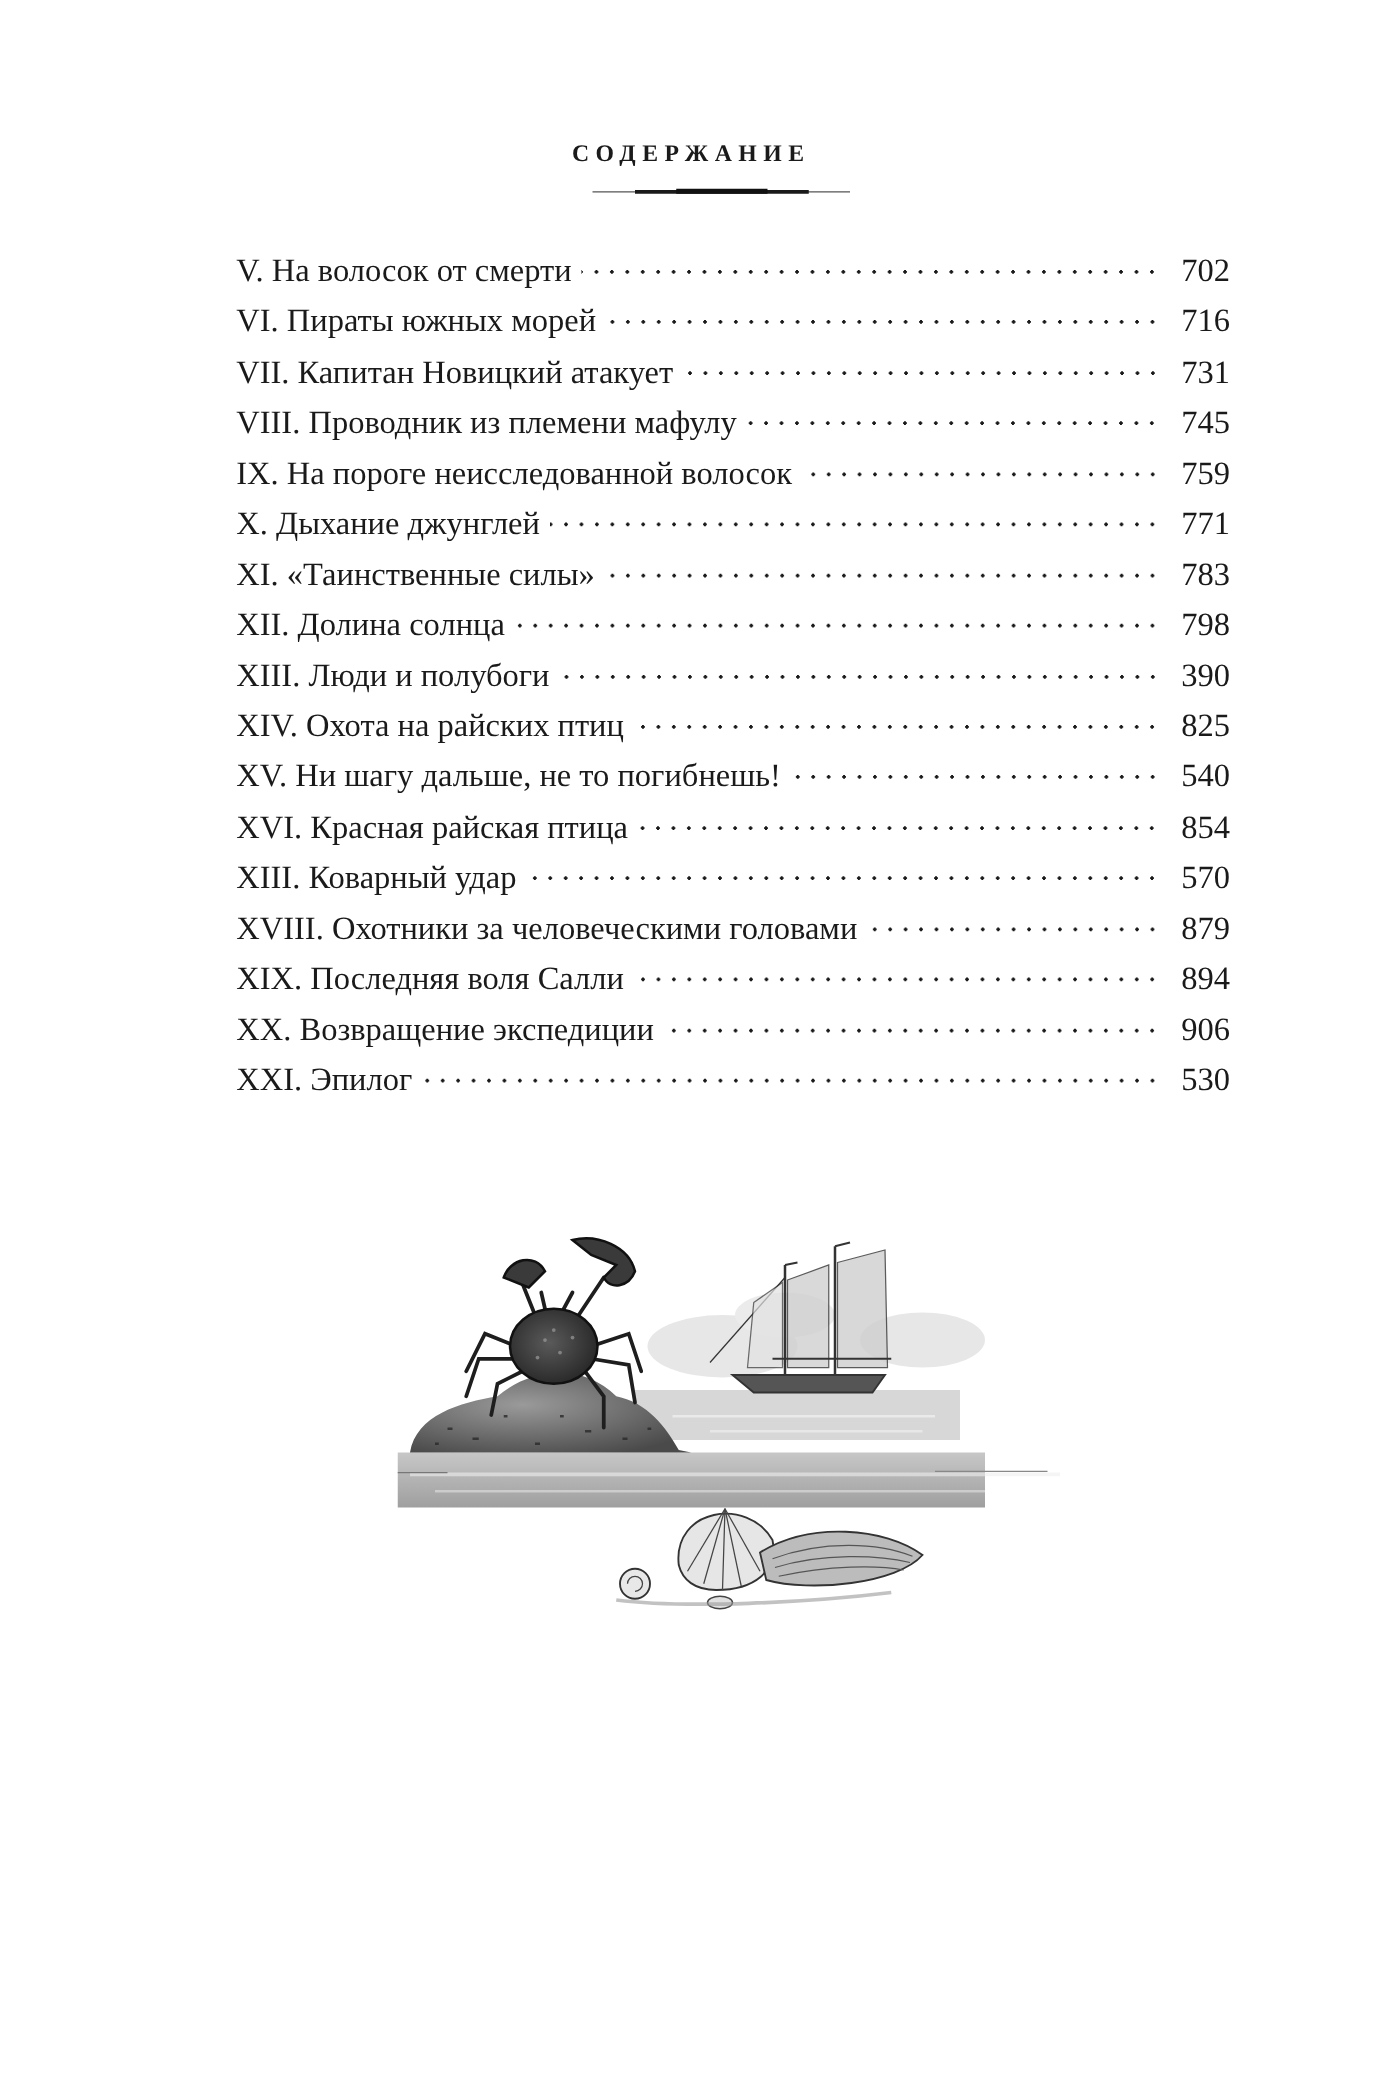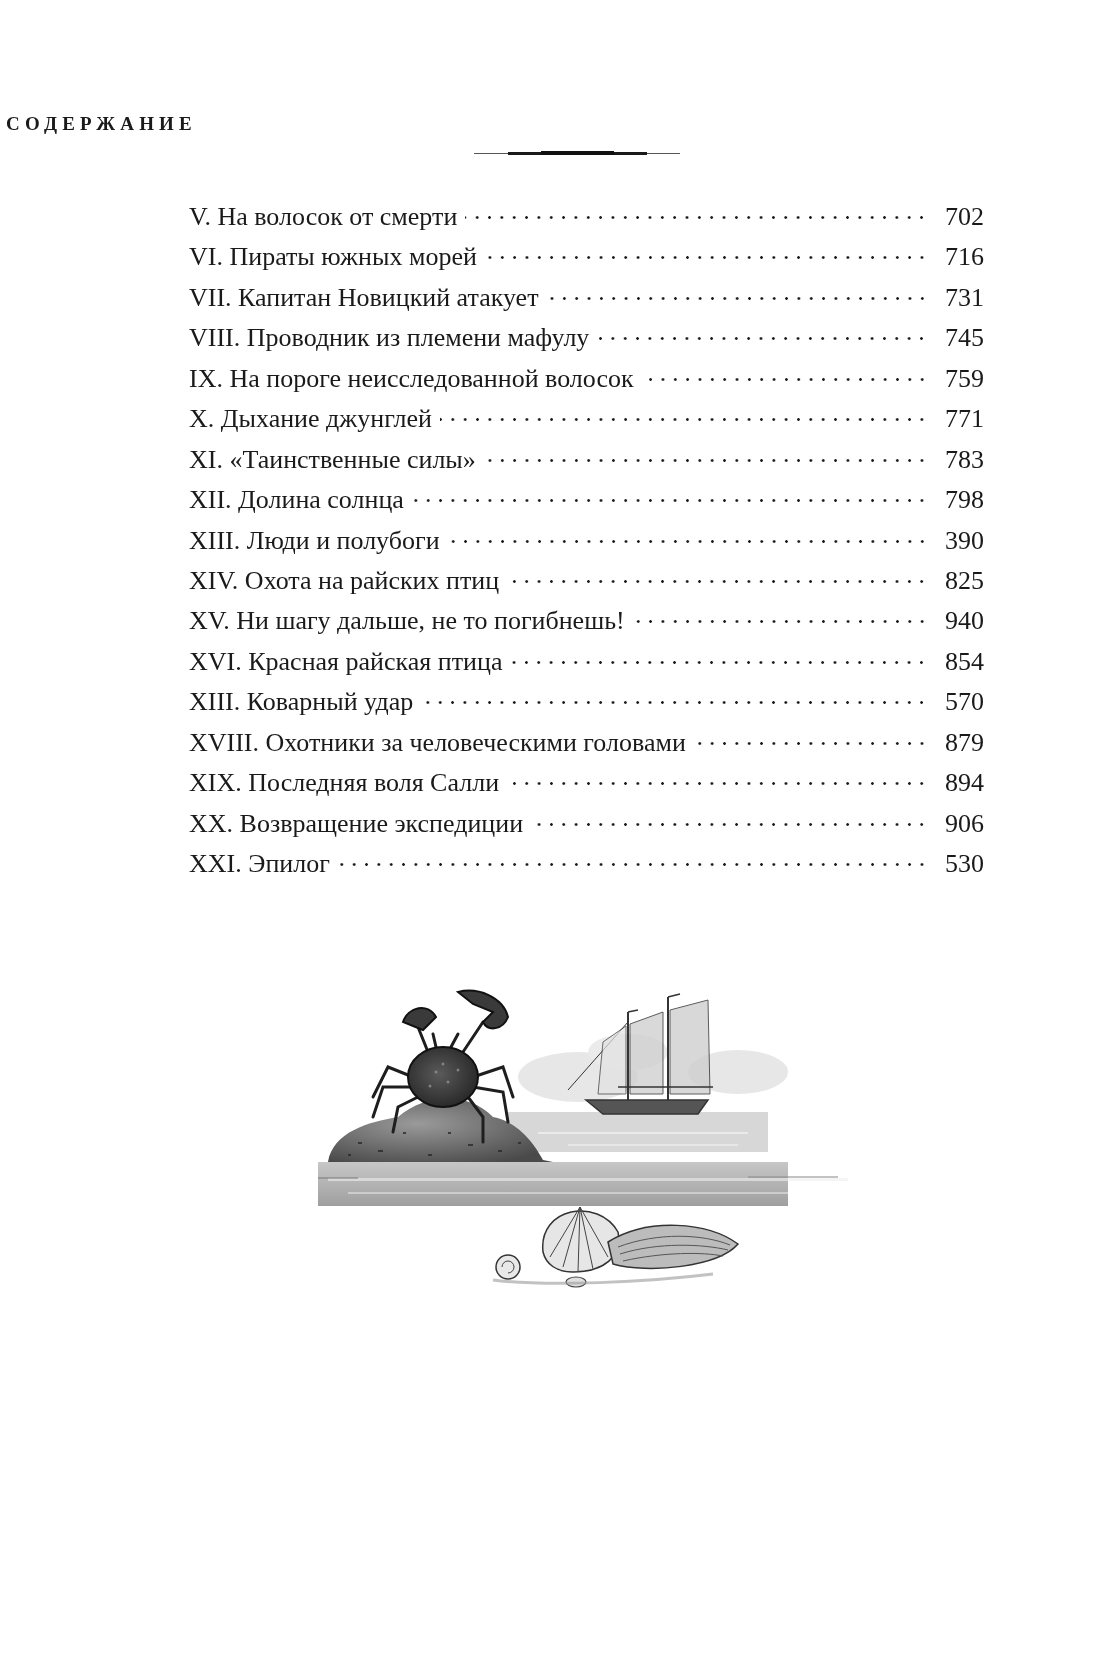--- a/index.html
+++ b/index.html
@@ -13,20 +13,21 @@
       position: relative;
       overflow: hidden;
       font-family: "Liberation Serif", "DejaVu Serif", serif;
       color: #1a1a1a;
     }
     .page-header {
       position: absolute;
       left: 0;
       top: 112px;
       width: 1100px;
+      text-align: center;
     }
     .page-title {
       display: inline-block;
       font-size: 19px;
       font-weight: bold;
       letter-spacing: 5.2px;
       color: #1a1a1a;
       line-height: 24px;
       margin-left: 6px;
     }
@@ -174,21 +175,21 @@
     <span class="toc-page">390</span>
   </li>
   <li class="toc-entry">
     <span class="toc-title"><span>XIV.</span> <span>Охота на райских птиц</span></span>
     <span class="toc-leader"></span>
     <span class="toc-page">825</span>
   </li>
   <li class="toc-entry">
     <span class="toc-title"><span>XV.</span> <span>Ни шагу дальше, не то погибнешь!</span></span>
     <span class="toc-leader"></span>
-    <span class="toc-page">940</span>
+    <span class="toc-page">540</span>
   </li>
   <li class="toc-entry">
     <span class="toc-title"><span>XVI.</span> <span>Красная райская птица</span></span>
     <span class="toc-leader"></span>
     <span class="toc-page">854</span>
   </li>
   <li class="toc-entry">
     <span class="toc-title"><span>XIII.</span> <span>Коварный удар</span></span>
     <span class="toc-leader"></span>
     <span class="toc-page">570</span>

